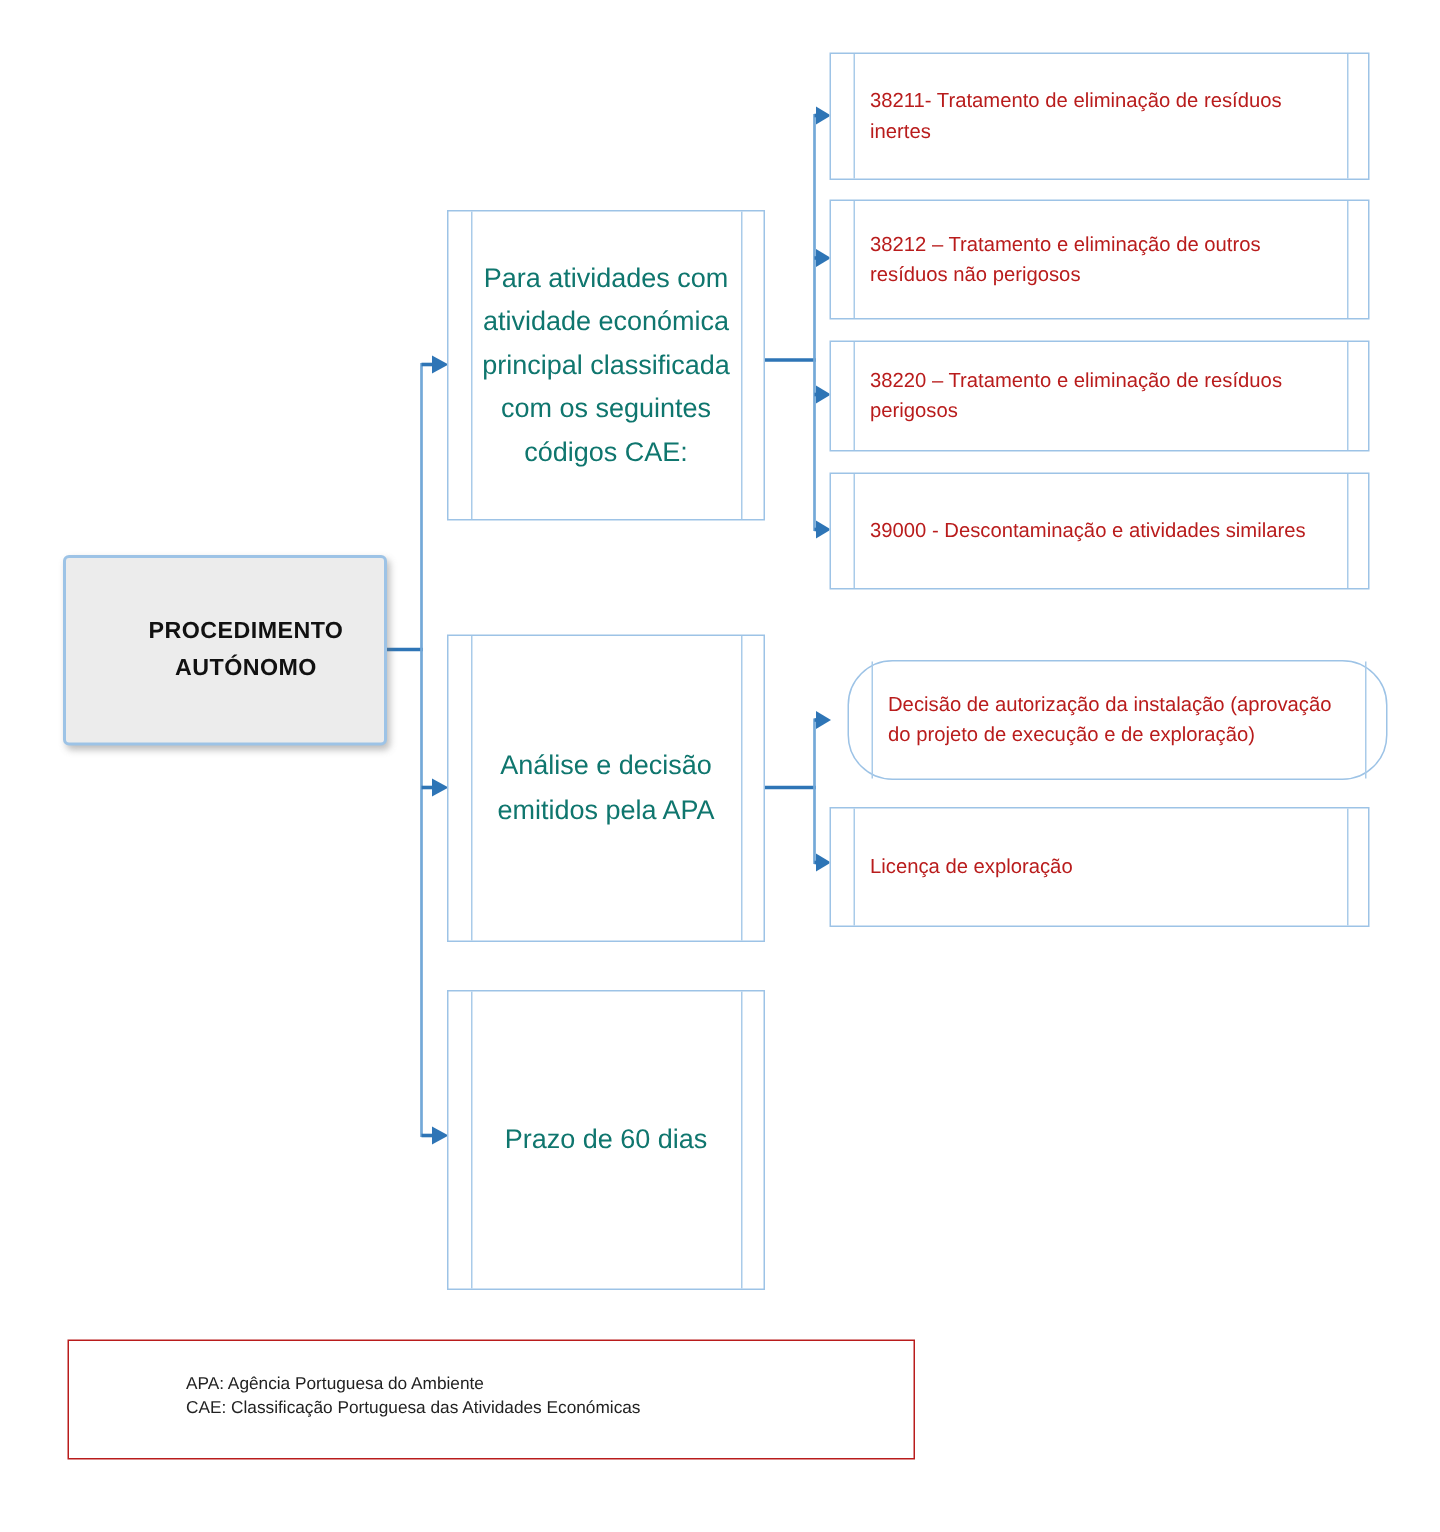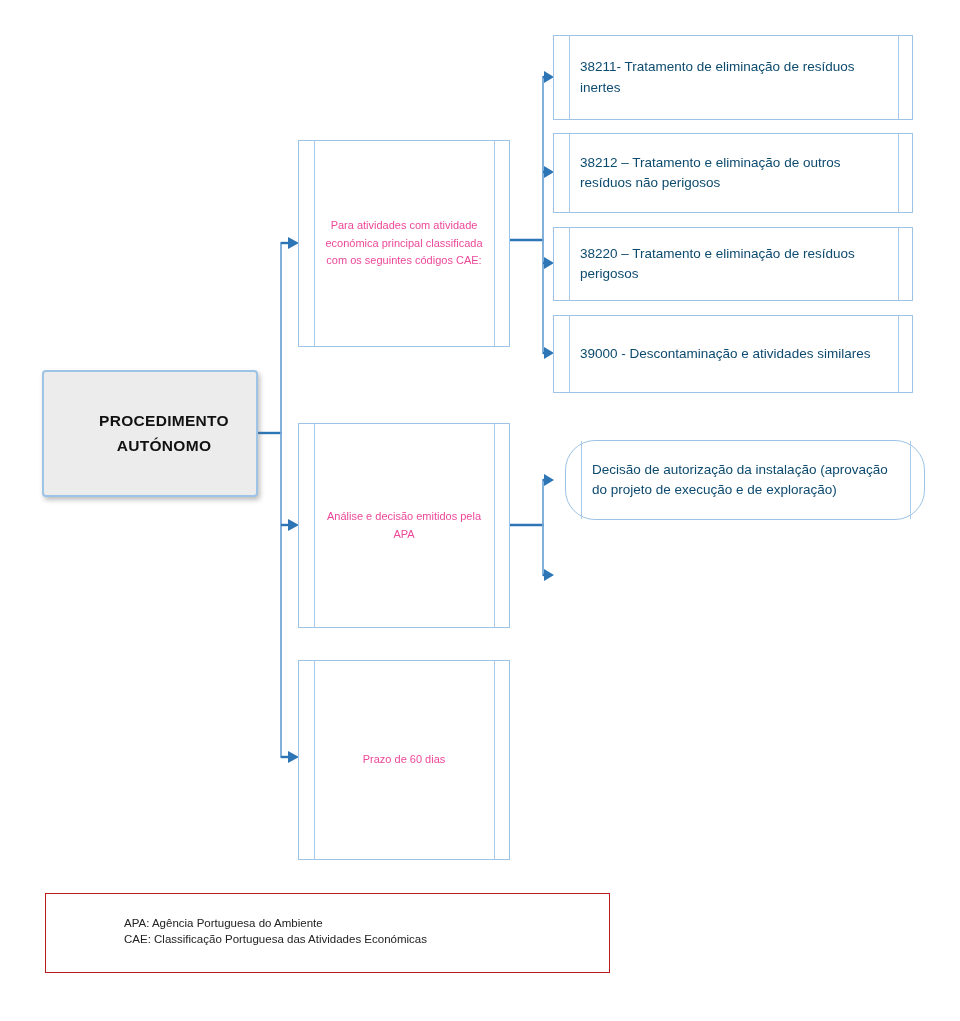--- a/index.html
+++ b/index.html
@@ -35,30 +35,30 @@
     border-left:1.2px solid #a9cbe9;
   }
   .pp.mid::before{left:15px;}
   .pp.mid::after{right:14px;}
   .pp.right::before{left:15px;}
   .pp.right::after{right:13px;}
 
   .pp.mid{justify-content:center;text-align:center;}
   .pp.mid .lbl{
     width:168px;
-    font-size:11px;
+    font-size:18px;
     line-height:1.62;
-    color:#ec4899;
+    color:#0f766e;
   }
   .pp.right .lbl{
     padding:0 28px 0 26px;
     font-size:13.5px;
     line-height:1.5;
     text-align:left;
-    color:#0c4a6e;
+    color:#b91c1c;
   }
 
   
   .root{
     border:2px solid #9dc3e6;
     border-radius:4px;
     background:#ececec;
     box-shadow:2px 3px 5px rgba(110,110,110,.45);
     display:flex;align-items:center;justify-content:center;
     text-align:center;
@@ -158,20 +158,23 @@
   </div>
 
   <div class="node pp right" style="left:553px;top:315px;width:360px;height:78px;">
     <span class="lbl">39000 - Descontaminação e atividades similares</span>
   </div>
 
   <div class="node pp right" style="left:565px;top:440px;width:360px;height:80px;border-radius:30px;">
     <span class="lbl">Decisão de autorização da instalação (aprovação do projeto de execução e de exploração)</span>
   </div>
 
+  <div class="node pp right" style="left:553px;top:538px;width:360px;height:80px;">
+    <span class="lbl">Licença de exploração</span>
+  </div>
 
   <div class="legend" style="left:45px;top:893px;width:565px;height:80px;">
     <div class="legend-text">
       <div>APA: Agência Portuguesa do Ambiente</div>
       <div>CAE: Classificação Portuguesa das Atividades Económicas</div>
     </div>
   </div>
 
 </div>
 

